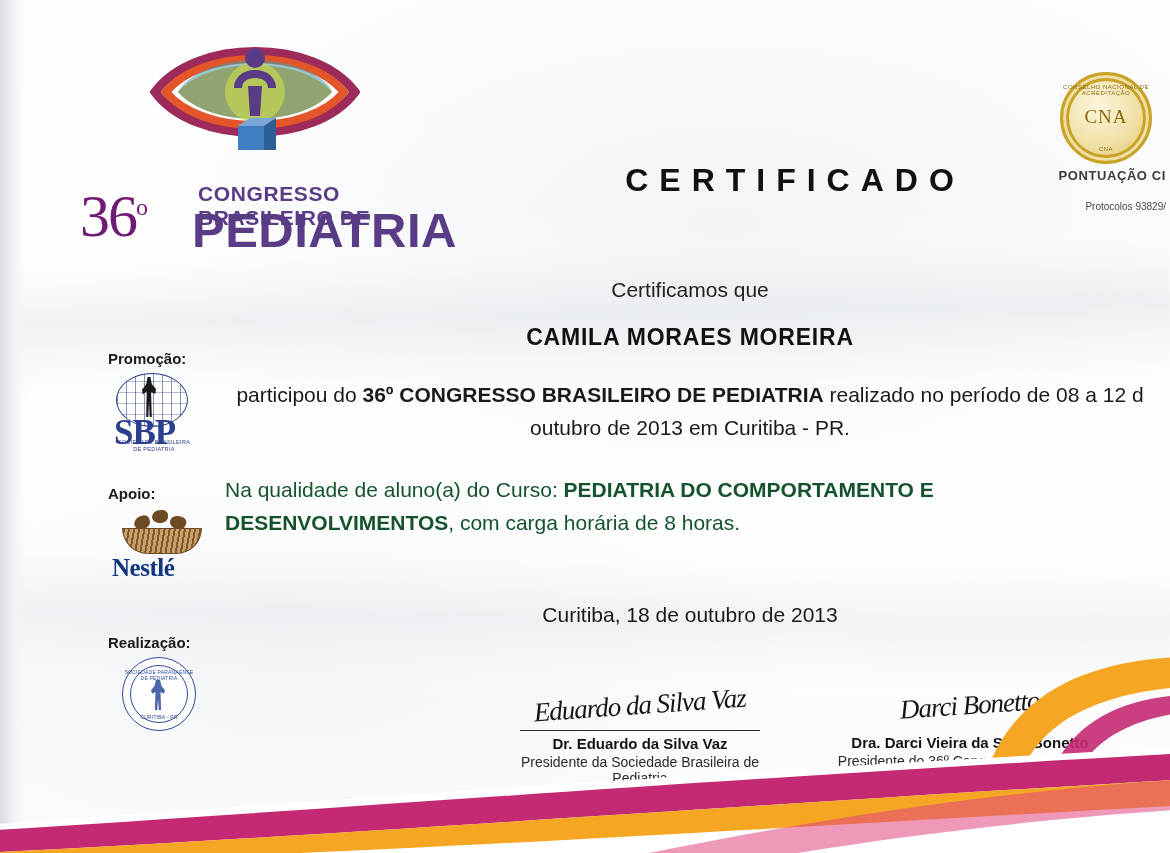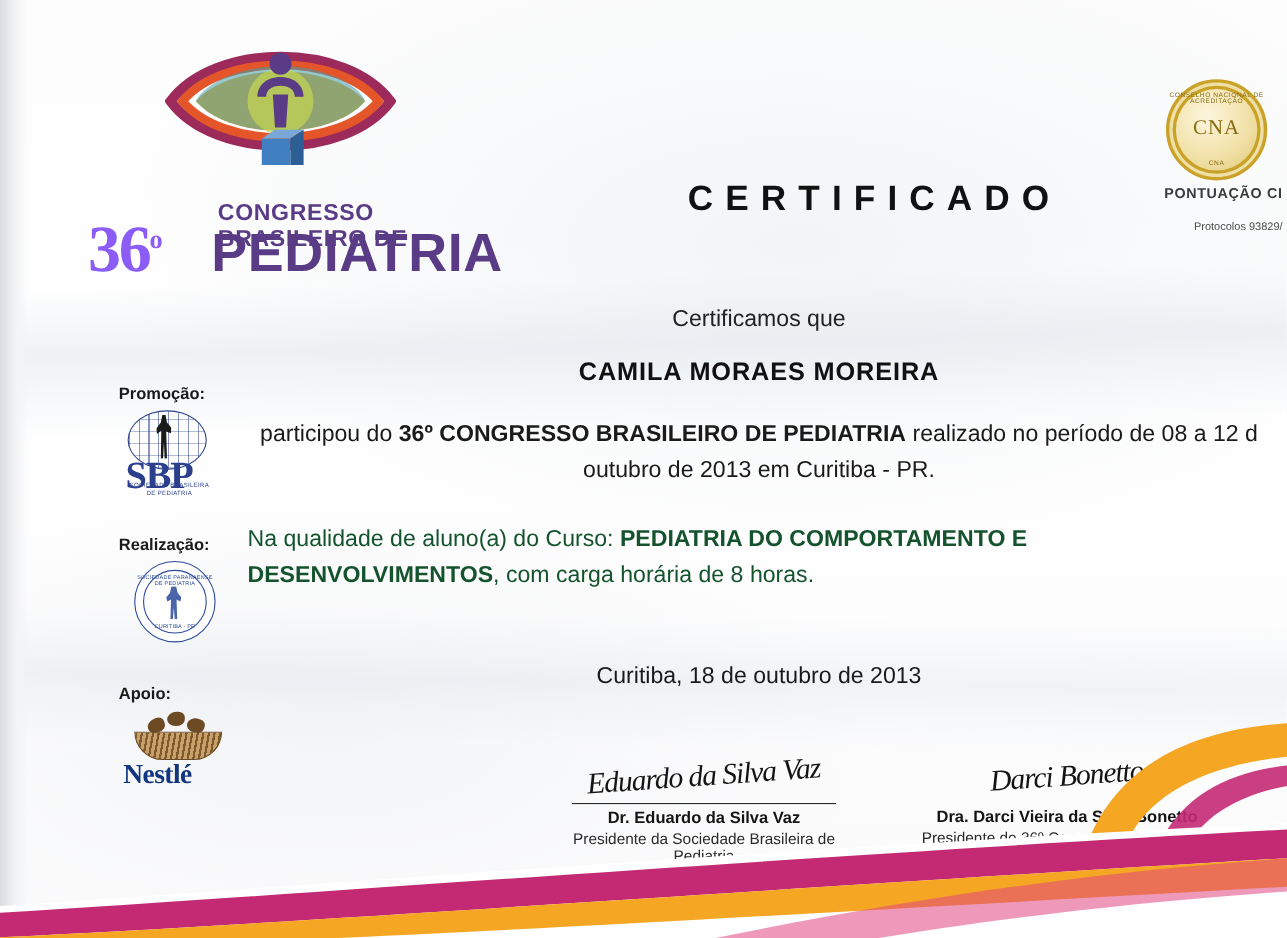--- a/index.html
+++ b/index.html
@@ -80,25 +80,25 @@
   }
   .logo-text {
     position: absolute;
     left: 25px;
     top: 148px;
     width: 400px;
   }
   .logo-36 {
     position: absolute;
     left: 0;
-    top: 14px;
+    top: 4px;
     font-family: "Liberation Serif", serif;
     font-size: 60px;
-    font-weight: bold;
-    color: #8b5cf6;
+    font-weight: normal;
+    color: #701a75;
     letter-spacing: -2px;
   }
   .logo-36 sup {
     font-size: 24px;
     vertical-align: super;
   }
   .logo-line1 {
     position: absolute;
     left: 118px;
     top: 4px;
@@ -473,44 +473,44 @@
     <div class="sponsor-group">
       <div class="sponsor-label">Promoção:</div>
       <div class="sponsor-art">
         <div class="sbp-globe"></div>
         <div class="sbp-figure"></div>
         <div class="sbp-word">SBP</div>
         <div class="sbp-sub">SOCIEDADE BRASILEIRA DE PEDIATRIA</div>
       </div>
     </div>
 
-    <div class="sponsor-group" style="margin-top:40px;">
-      <div class="sponsor-label">Realização:</div>
-      <div class="sponsor-art">
-        <div class="spp-seal">
-          <div class="spp-top">SOCIEDADE PARANAENSE DE PEDIATRIA</div>
-          <div class="spp-fig"></div>
-          <div class="spp-bottom">CURITIBA - PR</div>
-        </div>
-      </div>
-    </div>
-
     <div class="sponsor-group" style="margin-top:38px;">
       <div class="sponsor-label">Apoio:</div>
       <div class="sponsor-art" style="height:86px;">
         <div class="nest-art">
           <div class="bird b1"></div>
           <div class="bird b2"></div>
           <div class="bird b3"></div>
           <div class="nest-nest"></div>
         </div>
         <div class="nest-word">Nestlé</div>
       </div>
     </div>
 
+    <div class="sponsor-group" style="margin-top:40px;">
+      <div class="sponsor-label">Realização:</div>
+      <div class="sponsor-art">
+        <div class="spp-seal">
+          <div class="spp-top">SOCIEDADE PARANAENSE DE PEDIATRIA</div>
+          <div class="spp-fig"></div>
+          <div class="spp-bottom">CURITIBA - PR</div>
+        </div>
+      </div>
+    </div>
+
   </div>
 
   <div class="sig sig-left">
     <div class="sig-script">Eduardo da Silva Vaz</div>
     <div class="sig-rule"></div>
     <div class="sig-name">Dr. Eduardo da Silva Vaz</div>
     <div class="sig-role">Presidente da Sociedade Brasileira de Pediatria</div>
   </div>
 
   <div class="sig sig-right">

